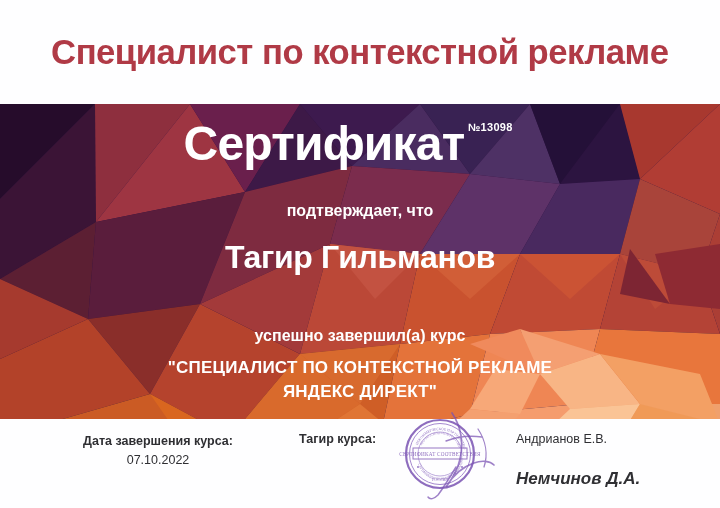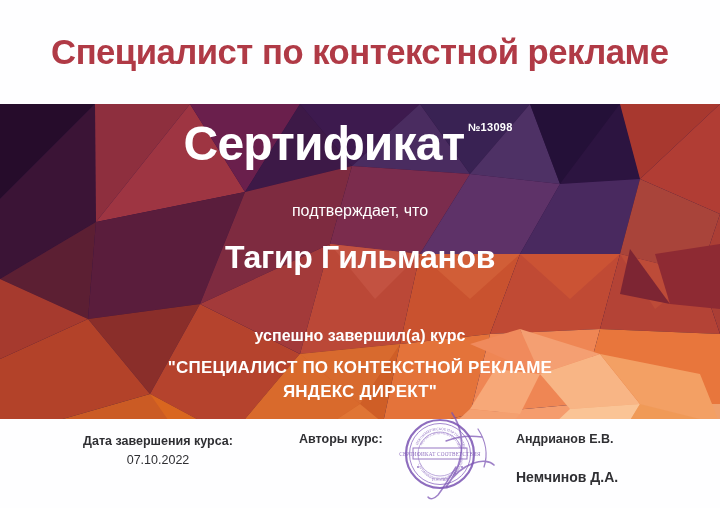--- a/index.html
+++ b/index.html
@@ -78,21 +78,21 @@
     font-weight: bold;
     color: #ffffff;
     letter-spacing: -0.8px;
   }
   .cert-confirms {
     position: absolute;
     left: 0; top: 98px;
     width: 720px;
     text-align: center;
     font-size: 16px;
-    font-weight: normal;
+    font-weight: bold;
     color: #ffffff;
   }
   .cert-name {
     position: absolute;
     left: 0; top: 135px;
     width: 720px;
     text-align: center;
     font-size: 32px;
     font-weight: bold;
     color: #ffffff;
@@ -144,29 +144,30 @@
     position: absolute;
     left: 299px; top: 13px;
     font-size: 12.5px;
     font-weight: bold;
     color: #2f2f33;
   }
   .footer-author-1 {
     position: absolute;
     left: 516px; top: 13px;
     font-size: 12.5px;
-    font-weight: bold;
+    font-weight: normal;
     color: #2f2f33;
   }
   .footer-author-2 {
     position: absolute;
     left: 516px; top: 50px;
-    font-size: 14px;
+    font-size: 17px;
     font-weight: bold;
     color: #2f2f33;
+    font-style: italic;
   }
 
   
   .stamp-wrap {
     position: absolute;
     left: 390px; top: -12px;
     width: 130px; height: 95px;
     pointer-events: none;
   }
   .stamp-wrap svg { display: block; }
@@ -271,21 +272,21 @@
     </div>
   </div>
 
   <div class="footer">
 
     <div class="footer-date">
       <span>Дата завершения курса:</span>
       <span class="date-value">07.10.2022</span>
     </div>
 
-    <div class="footer-authors-label">Авторы курс:</div>
+    <div class="footer-authors-label">Тагир курса:</div>
 
     <div class="footer-author-1">Андрианов Е.В.</div>
 
     <div class="footer-author-2">Немчинов Д.А.</div>
 
     <div class="stamp-wrap">
       <svg width="130" height="95" viewBox="0 0 130 95">
         <g opacity="0.78">
           <circle cx="50" cy="47" r="34" fill="none" stroke="#6f45ad" stroke-width="2.2"></circle>
           <circle cx="50" cy="47" r="30.5" fill="none" stroke="#8a66bf" stroke-width="1"></circle>

